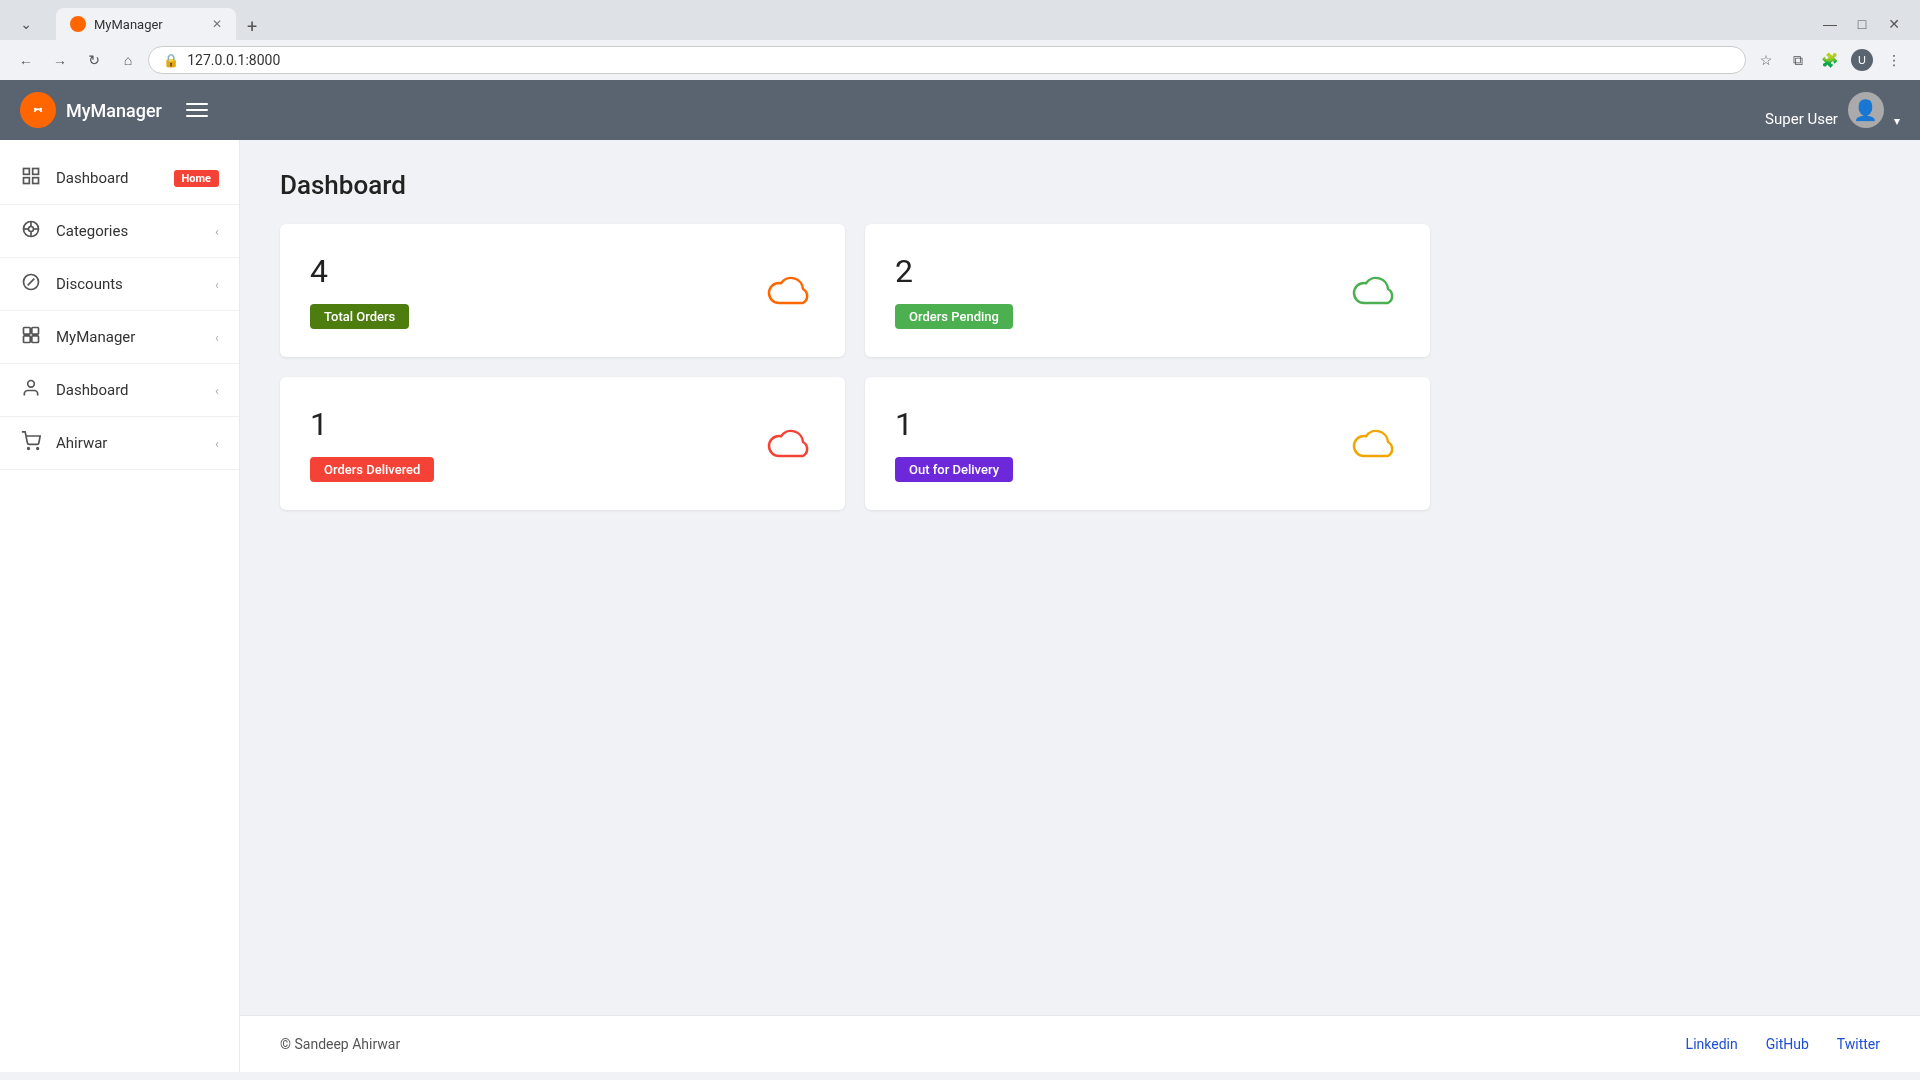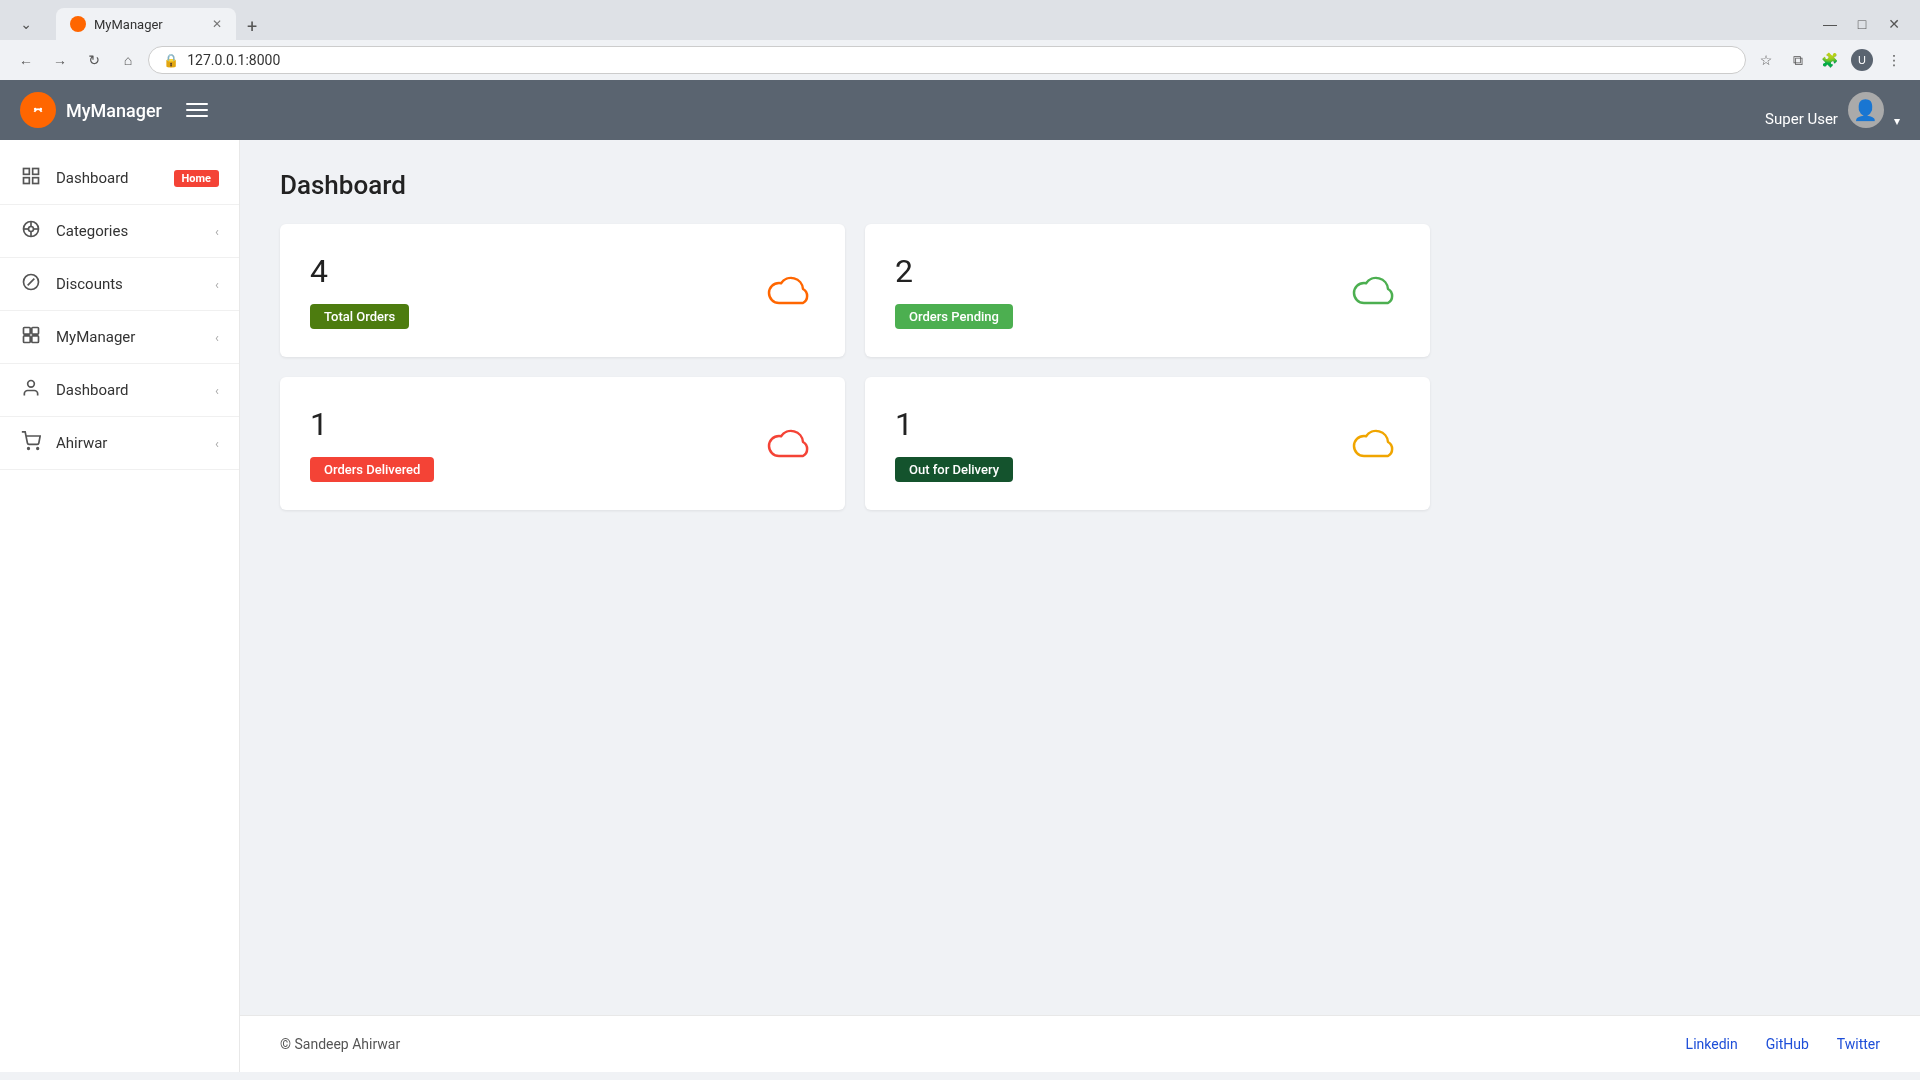--- a/index.html
+++ b/index.html
@@ -235,21 +235,21 @@
       padding: 5px 14px;
       border-radius: 4px;
       color: white;
       font-size: 13px;
       font-weight: 500;
       width: fit-content;
     }
     .stat-badge.orange { background: #4d7c0f; }
     .stat-badge.green { background: #4caf50; }
     .stat-badge.red { background: #f44336; }
-    .stat-badge.amber { background: #14532d; }
+    .stat-badge.amber { background: #6d28d9; }
 
     
     .footer {
       background: white;
       padding: 20px 40px;
       display: flex;
       align-items: center;
       justify-content: space-between;
       border-top: 1px solid #e8e8e8;
       font-size: 14px;

